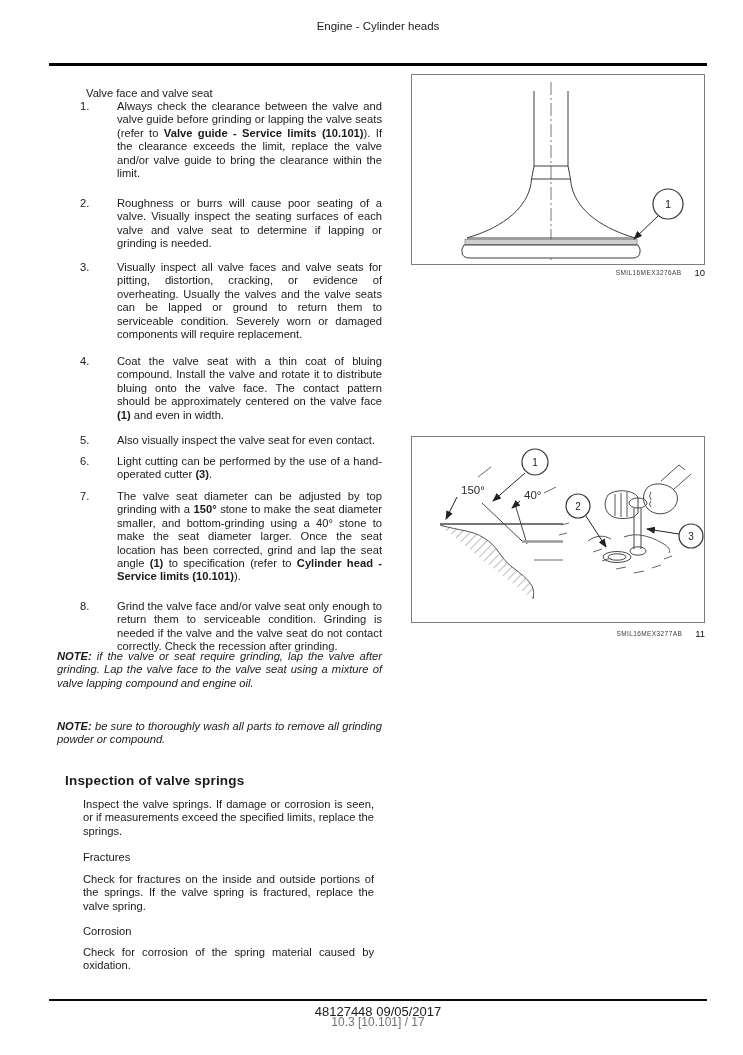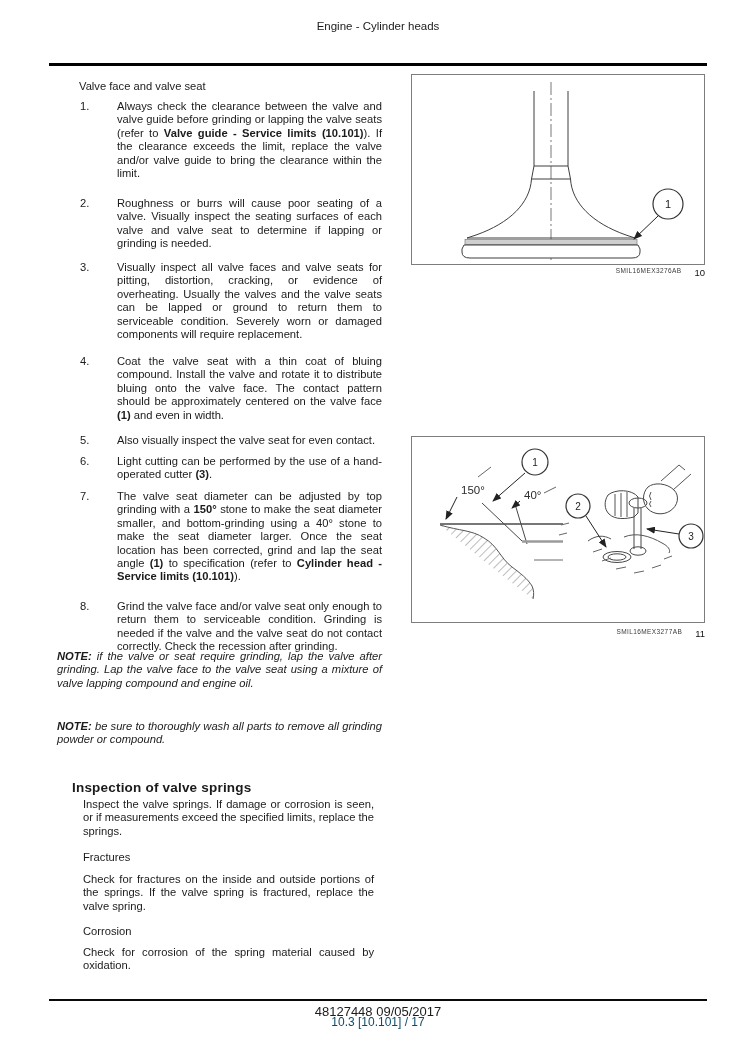--- a/index.html
+++ b/index.html
@@ -4,52 +4,52 @@
 <style>
   html,body{margin:0;padding:0;background:#ffffff;}
   .page{position:relative;width:743px;height:1055px;background:#fff;overflow:hidden;
         font-family:"Liberation Sans","DejaVu Sans",sans-serif;color:#1b1b1b;border-radius:31px;}
   
   .page-header{position:absolute;left:49px;top:20px;width:658px;text-align:center;
                font-size:11.5px;color:#1b1b1b;}
   .header-rule{position:absolute;left:49px;top:63px;width:658px;height:3px;background:#000;}
   
   .left-col{position:absolute;left:57px;top:72px;width:325px;font-size:11.2px;line-height:13.4px;}
-  .intro{position:absolute;left:18px;top:4px;margin:4px;}
+  .intro{position:absolute;left:18px;top:4px;margin:11px;}
   .steps{position:absolute;left:0;top:0;right:0;}
   .step{position:absolute;left:0;right:0;text-align:justify;}
   .step-num{position:absolute;left:23px;top:0;}
   .step-body{display:block;margin-left:60px;}
   .step:nth-child(1){top:28px}.step:nth-child(2){top:125px}.step:nth-child(3){top:189px}
   .step:nth-child(4){top:283px}.step:nth-child(5){top:362px}.step:nth-child(6){top:383px}
   .step:nth-child(7){top:418px}.step:nth-child(8){top:528px}
   b{font-weight:bold;}
   .note{position:absolute;left:0;right:0;text-align:justify;}
   .note-label{font-weight:bold;font-style:italic;}
   .note-text{font-style:italic;}
   #note-1{top:578px}#note-2{top:648px}
-  .springs-heading{position:absolute;left:0;top:694px;margin:15px;font-size:13.5px;font-weight:bold;letter-spacing:.2px;}
+  .springs-heading{position:absolute;left:0;top:694px;margin:8px;font-size:13.5px;font-weight:bold;letter-spacing:.2px;}
   .sub{position:absolute;left:18px;right:0;margin:8px;text-align:justify;}
   #springs-intro{top:718px}
   #sec-title-0{top:771px}#sec-text-0{top:793px}
   #sec-title-1{top:845px}#sec-text-1{top:866px}
   
   .figure-box{position:absolute;left:411px;width:294px;background:#fff;border:1px solid #7d7d7d;box-sizing:border-box;}
   #figure-1{top:74px;height:191px;}
   #figure-2{top:436px;height:187px;}
   .figure-caption{position:absolute;left:411px;width:294px;display:flex;justify-content:flex-end;
-                  align-items:flex-start;gap:13px;}
+                  align-items:center;gap:13px;}
   #caption-1{top:267px}
   #caption-2{top:628px}
   .caption-code{font-size:6.5px;letter-spacing:.4px;color:#3a3a3a;}
   .caption-num{font-size:9.5px;color:#111;}
   
   .footer-rule{position:absolute;left:49px;top:999px;width:658px;height:2px;background:#0a0a0a;}
   .footer-doc{position:absolute;left:49px;top:1004px;width:658px;text-align:center;font-size:13px;color:#1b1b1b;}
-  .footer-page{position:absolute;left:49px;top:1015px;width:658px;text-align:center;font-size:12px;color:#0c4a6e;}
+  .footer-page{position:absolute;left:49px;top:1015px;width:658px;text-align:center;font-size:12px;color:#737373;}
   svg{display:block;}
 </style>
 </head>
 <body>
 
 <div class="page">
 
   <div class="page-header">
     <span>Engine - Cylinder heads</span>
   </div>

